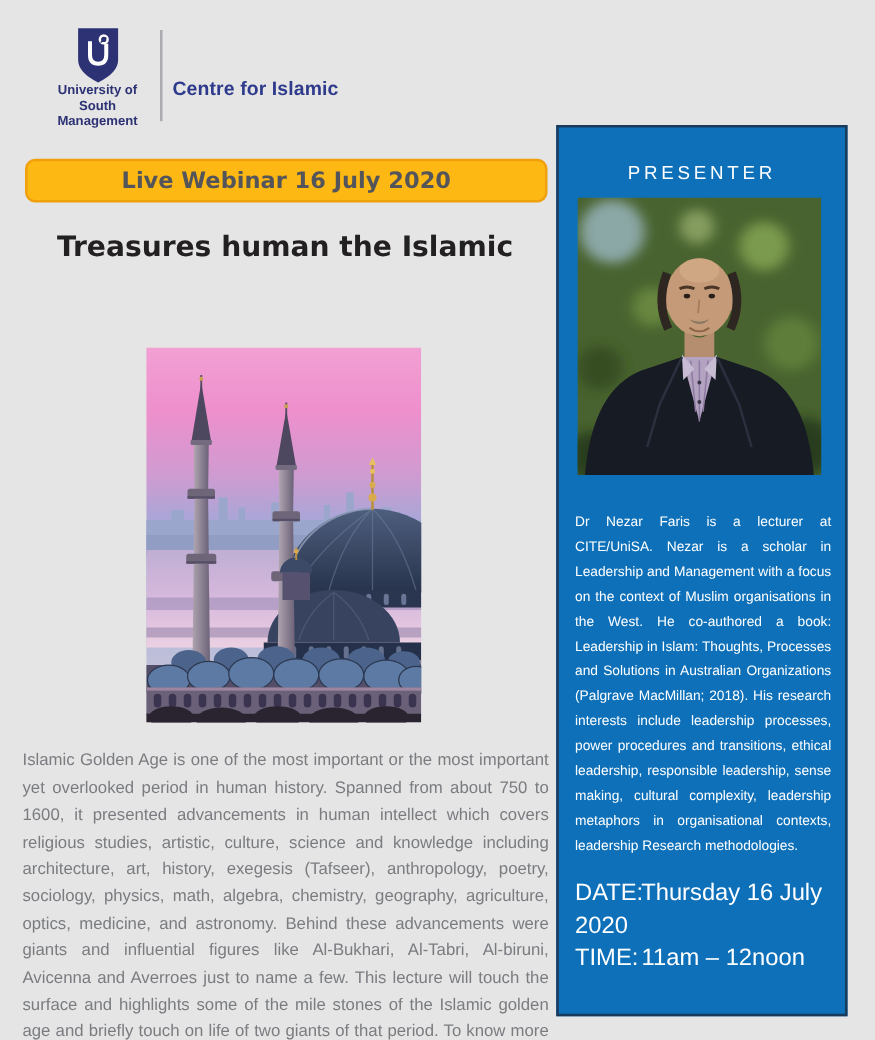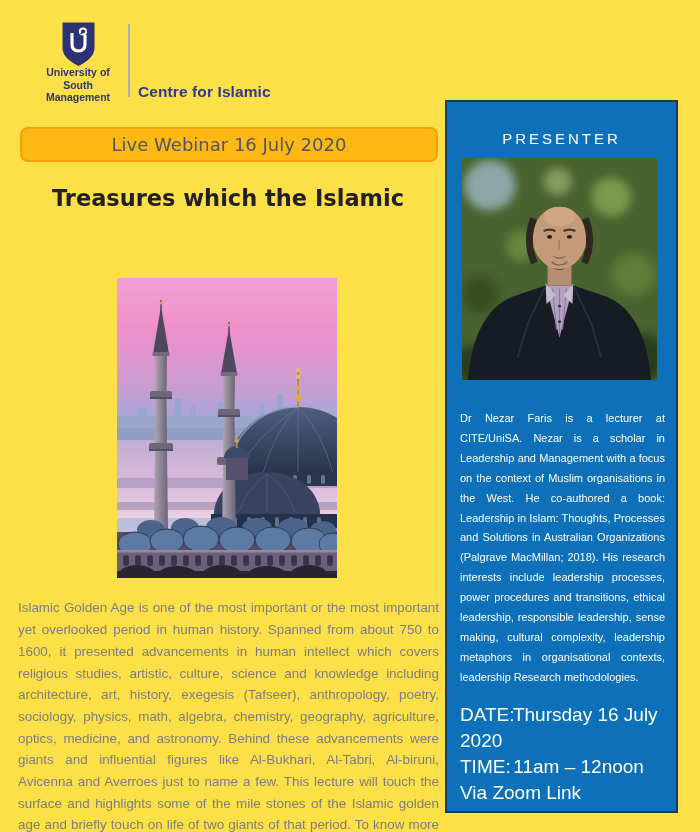--- a/index.html
+++ b/index.html
@@ -1,31 +1,31 @@
 <!DOCTYPE html>
 <html style="--sidebar-blue: #0d70b9; --sidebar-border: #1a3a5c; --banner-yellow: #fdb813; --banner-border: #efa00b; --logo-navy: #2d3274; --centre-navy: #2e3a8c; --title-black: #232022; --body-gray: #7a7c80;"><head>
 <meta charset="utf-8">
 <style>
   html,body{margin:0;padding:0;background:#ffffff;}
-  .page{position:relative;width:700px;height:832px;background:#fde047;overflow:hidden;
+  .page{position:relative;width:700px;height:832px;background:#e5e5e5;overflow:hidden;
         font-family:"Liberation Sans",sans-serif;}
 
   
   .logo-shield{position:absolute;left:62px;top:22px;width:33px;height:45px;}
   .univ-name{position:absolute;left:34px;top:66px;width:88px;text-align:center;
              font-size:10.5px;line-height:12.5px;font-weight:600;color:#2d3274;}
   .v-divider{position:absolute;left:128px;top:24px;width:1.5px;height:73px;background:#aaacb0;}
   .centre-name{position:absolute;left:138px;top:64px;font-size:15.5px;line-height:16.5px;
-               font-weight:600;color:#2e3a8c;letter-spacing:0.1px;margin-top:20px;}
+               font-weight:600;color:#2e3a8c;letter-spacing:0.1px;}
 
   
   .banner{position:absolute;left:20px;top:127px;width:414px;height:31px;
           background:var(--banner-yellow,#fdb813);border:2px solid var(--banner-border,#efa00b);
           border-radius:8px;text-align:center;line-height:31px;
-          font-family:"DejaVu Sans",sans-serif;font-size:18px;font-weight:400;
+          font-family:"DejaVu Sans",sans-serif;font-size:18px;font-weight:700;
           color:#54555a;}
 
   
   .title{position:absolute;left:20px;top:184px;width:416px;text-align:center;
          font-family:"DejaVu Sans",sans-serif;font-size:22.5px;line-height:29px;
          font-weight:800;color:var(--title-black,#232022);}
 
   
   .mosque{position:absolute;left:117px;top:278px;width:220px;height:300px;}
 
@@ -62,21 +62,21 @@
     <div>South Management</div>
   </div>
   <div class="v-divider"></div>
   <div class="centre-name">
     <div>Centre for Islamic</div>
   </div>
 
   <div class="banner">Live Webinar 16 July 2020</div>
 
   <div class="title">
-    <div>Treasures which the Islamic</div>
+    <div>Treasures human the Islamic</div>
   </div>
 
   <svg class="mosque" viewBox="0 0 220 300" preserveAspectRatio="none" aria-hidden="true">
     <defs>
       <linearGradient id="sky" x1="0" y1="0" x2="0" y2="1">
         <stop offset="0" stop-color="#f2a0d4"></stop>
           <stop offset="0.17" stop-color="#ee8fcc"></stop>
         <stop offset="0.34" stop-color="#cf9bd1"></stop>
           <stop offset="0.47" stop-color="#a6a7d8"></stop>
         <stop offset="0.58" stop-color="#93b5dc"></stop>
@@ -294,17 +294,16 @@
 
     <div class="event-details">
       <div class="event-row">
         <span class="lbl">DATE:</span>
         <span>Thursday 16 July 2020</span>
       </div>
       <div class="event-row">
         <span class="lbl">TIME:</span>
         <span>11am – 12noon</span>
       </div>
-      <div>Via Zoom Link</div>
     </div>
   </aside>
 
 </div>
 
 </body></html>

